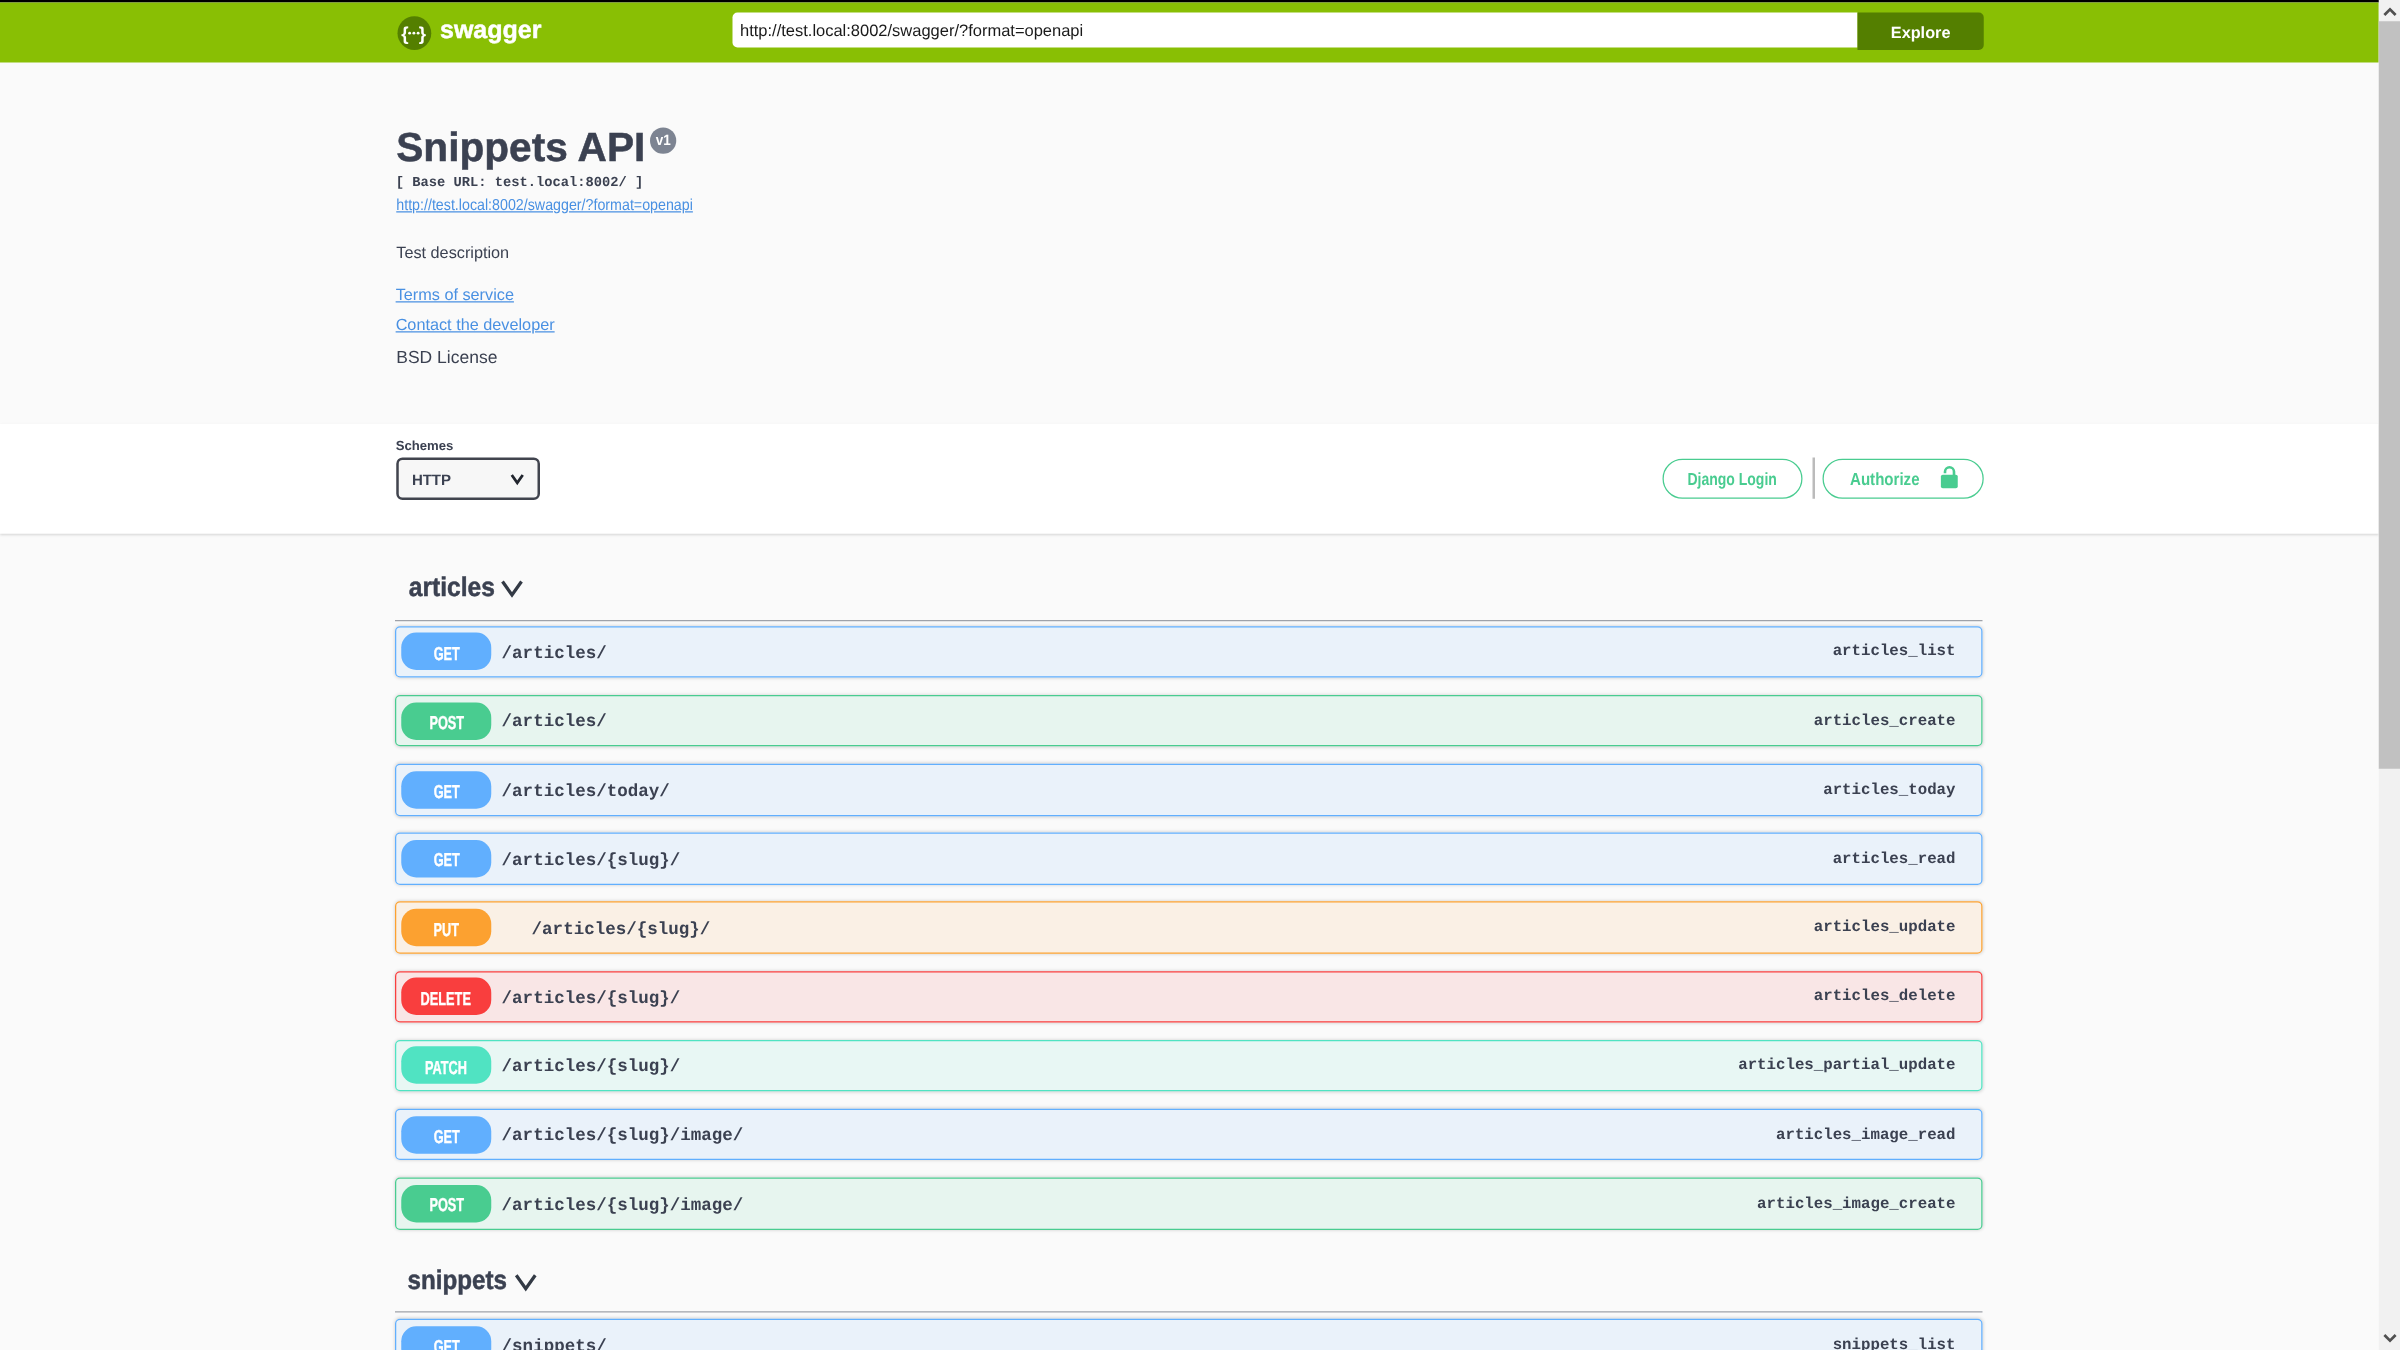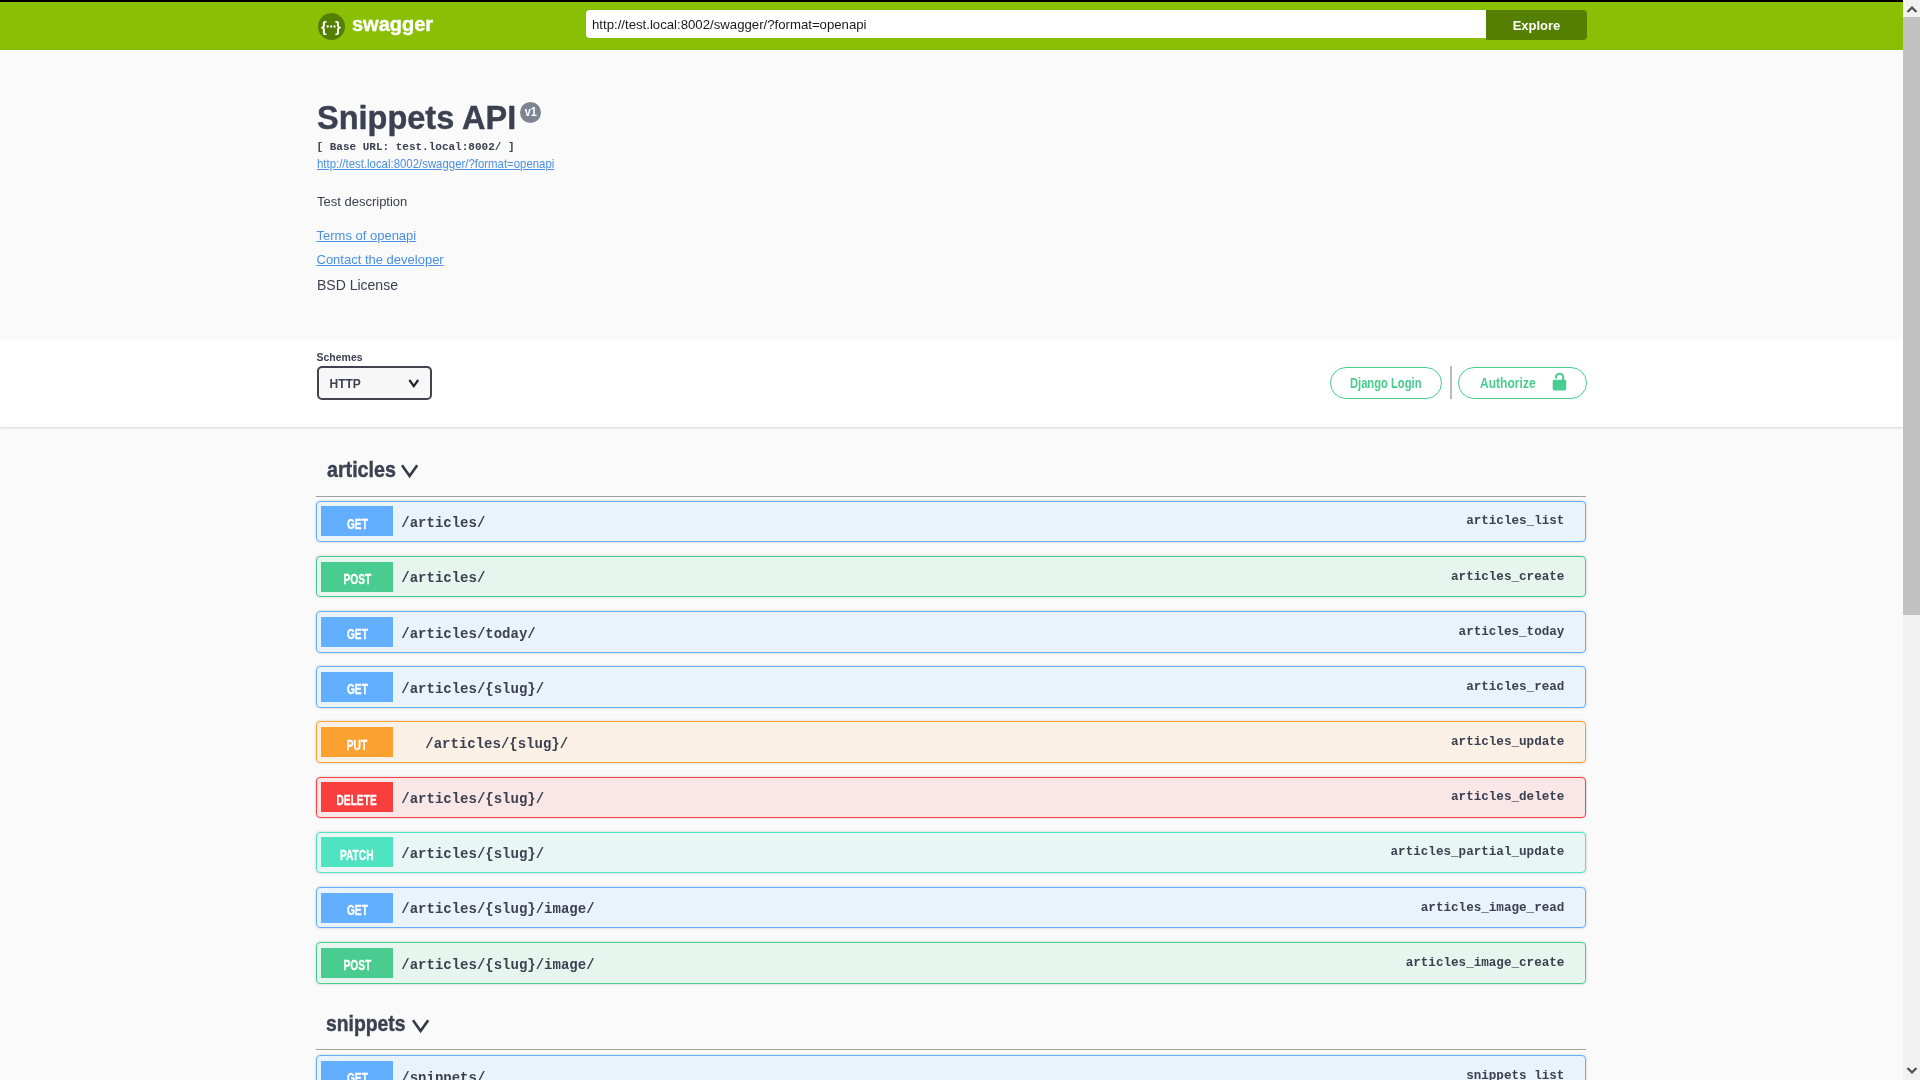--- a/index.html
+++ b/index.html
@@ -52,21 +52,21 @@
   
   .sechead { font-size:21.5px; font-weight:bold; color:#3b4151; transform-origin:left; -webkit-text-stroke:0.4px #3b4151; }
   #articles-head { left:326.7px; top:460.3px; transform:scaleX(0.915); }
   #snippets-head { left:326.3px; top:1013.6px; transform:scaleX(0.9); }
   .divider { height:1px; background:#9fa2a9; width:1270.4px; left:316px; }
   #div1 { top:495.8px; }
   #div2 { top:1049.2px; }
   
   .oprow { left:316.3px; width:1270.1px; height:41.5px; border-radius:4px;
     border:1px solid; display:flex; align-items:center; box-shadow:0 0 3px rgba(0,0,0,0.19); }
-  .badge { width:71.5px; height:30px; border-radius:0; margin-left:4px;
+  .badge { width:71.5px; height:30px; border-radius:12px; margin-left:4px;
     display:flex; align-items:center; justify-content:center; flex:none; }
   .badge span { color:#fff; font-size:15px; font-weight:bold; transform:scaleX(0.68); position:relative; top:2px; -webkit-text-stroke:0.3px #fff; }
   .path { margin-left:8.5px; font-size:14px; font-weight:bold; color:#3b4151;
     font-family:"Liberation Mono", monospace; position:relative; top:1.8px; }
   .opid { margin-left:auto; margin-right:21px; font-size:12.6px; font-weight:bold;
     color:#3b4151; font-family:"Liberation Mono", monospace; }
   .get  { border-color:#61affe; background:rgba(97,175,254,0.1); }
   .get .badge { background:#61affe; }
   .post { border-color:#49cc90; background:rgba(73,204,144,0.1); }
   .post .badge { background:#49cc90; }
@@ -98,21 +98,21 @@
   </div>
 <div id="explore" class="abs">Explore</div>
 
 <div id="title" class="abs txt">Snippets API</div>
 <div id="vbadge" class="abs">
     <span style="transform:scaleX(0.9)">v1</span>
   </div>
 <div id="baseurl" class="abs txt mono">[ Base URL: test.local:8002/ ]</div>
 <div id="mainlink" class="abs txt">http://test.local:8002/swagger/?format=openapi</div>
 <div id="desc" class="abs txt">Test description</div>
-<div id="terms" class="abs txt">Terms of openapi</div>
+<div id="terms" class="abs txt">Terms of service</div>
 <div id="contact" class="abs txt">Contact the developer</div>
 <div id="bsd" class="abs txt">BSD License</div>
 
 <div id="schemeband" class="abs"></div>
 <div id="schemes-label" class="abs txt">Schemes</div>
 <div id="scheme-select" class="abs">
     <span>HTTP</span>
   </div>
 <svg class="abs" style="left:407.5px; top:377px;" width="12" height="14">
   <polyline points="1.4,3 5.8,9.2 10.2,3" fill="none" stroke="#22262f" stroke-width="2.2"></polyline>

